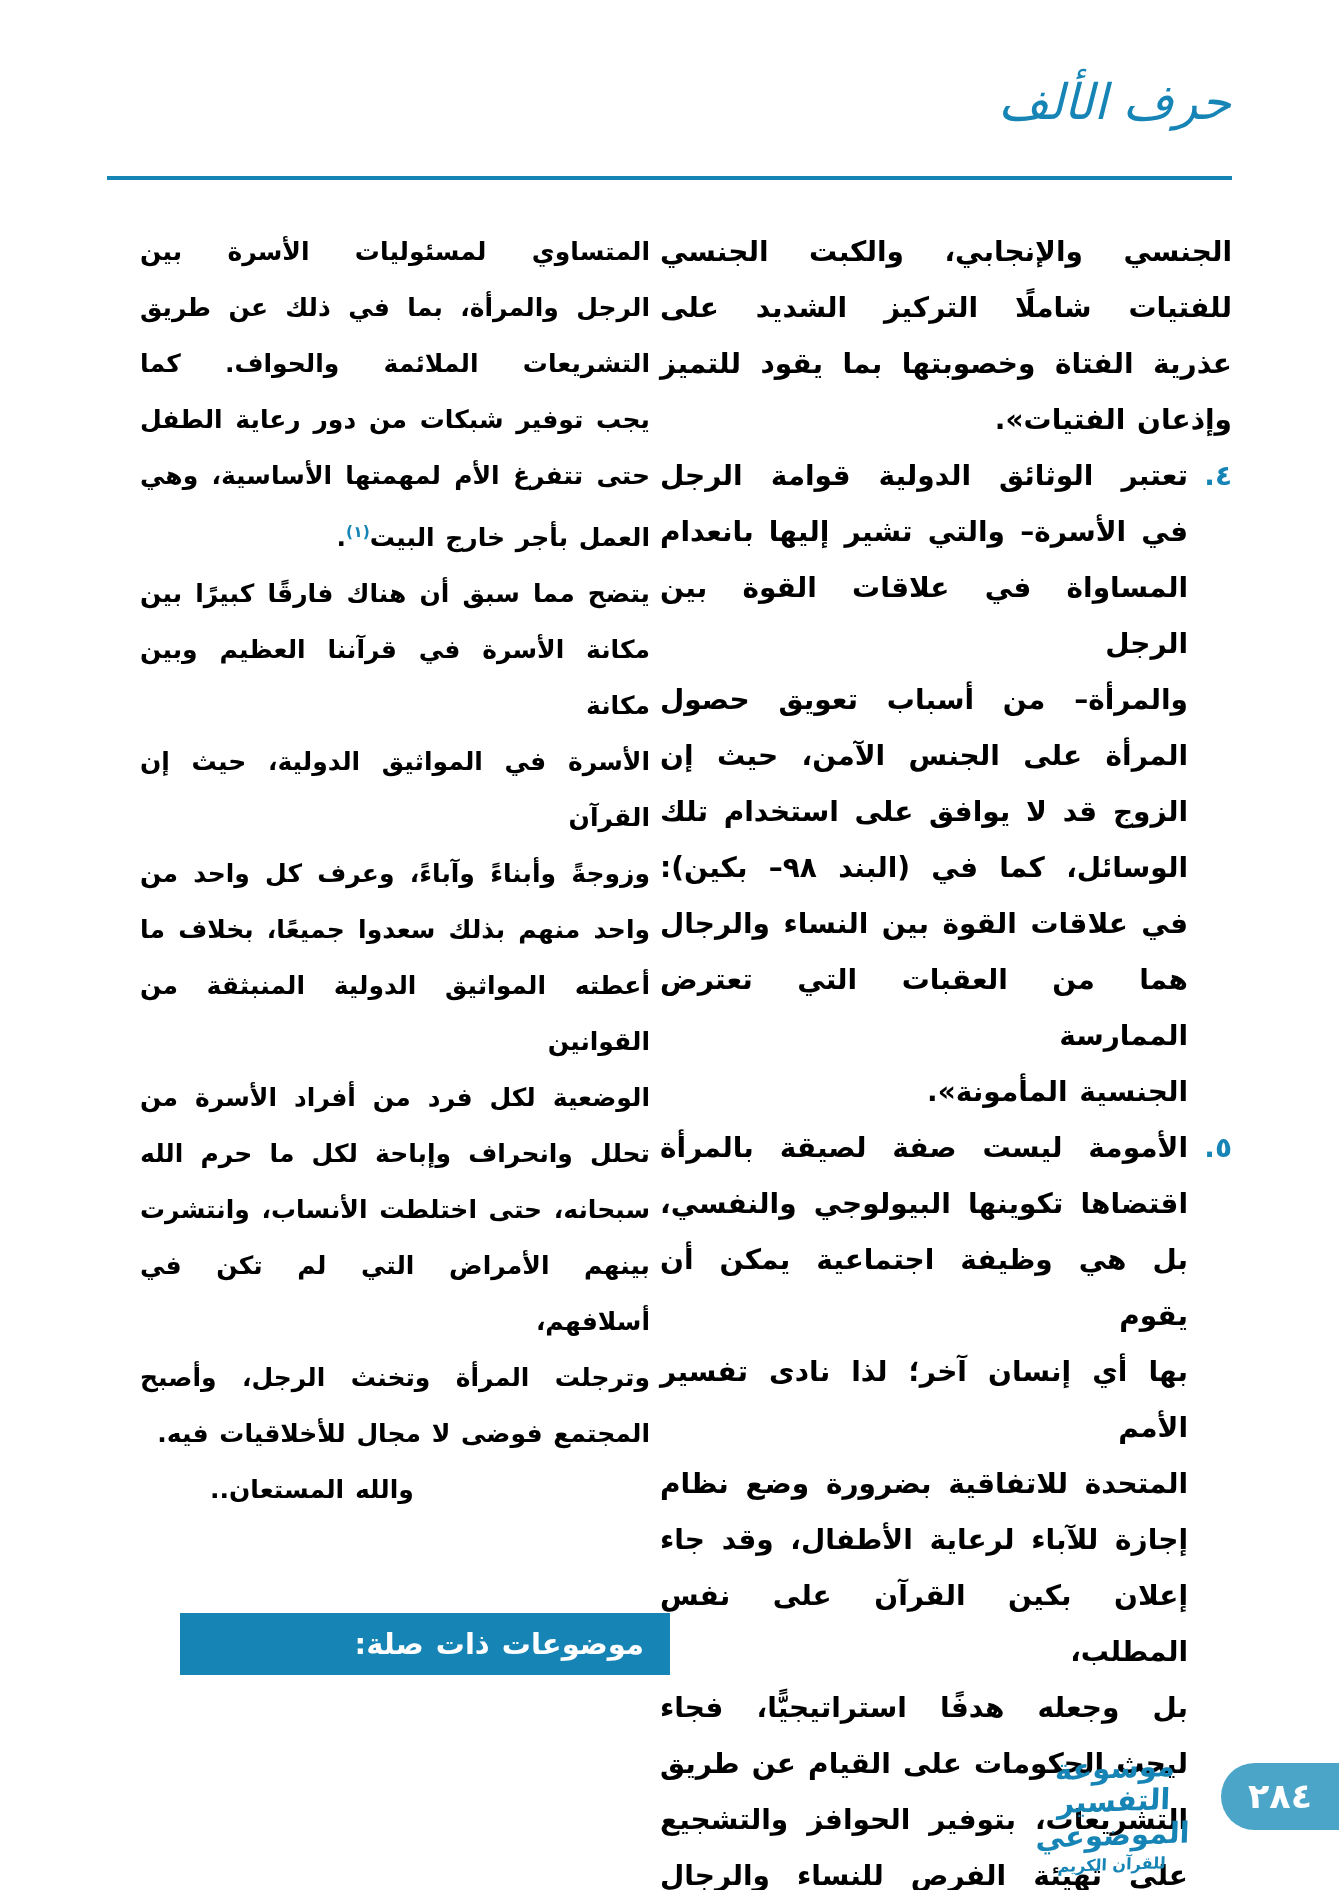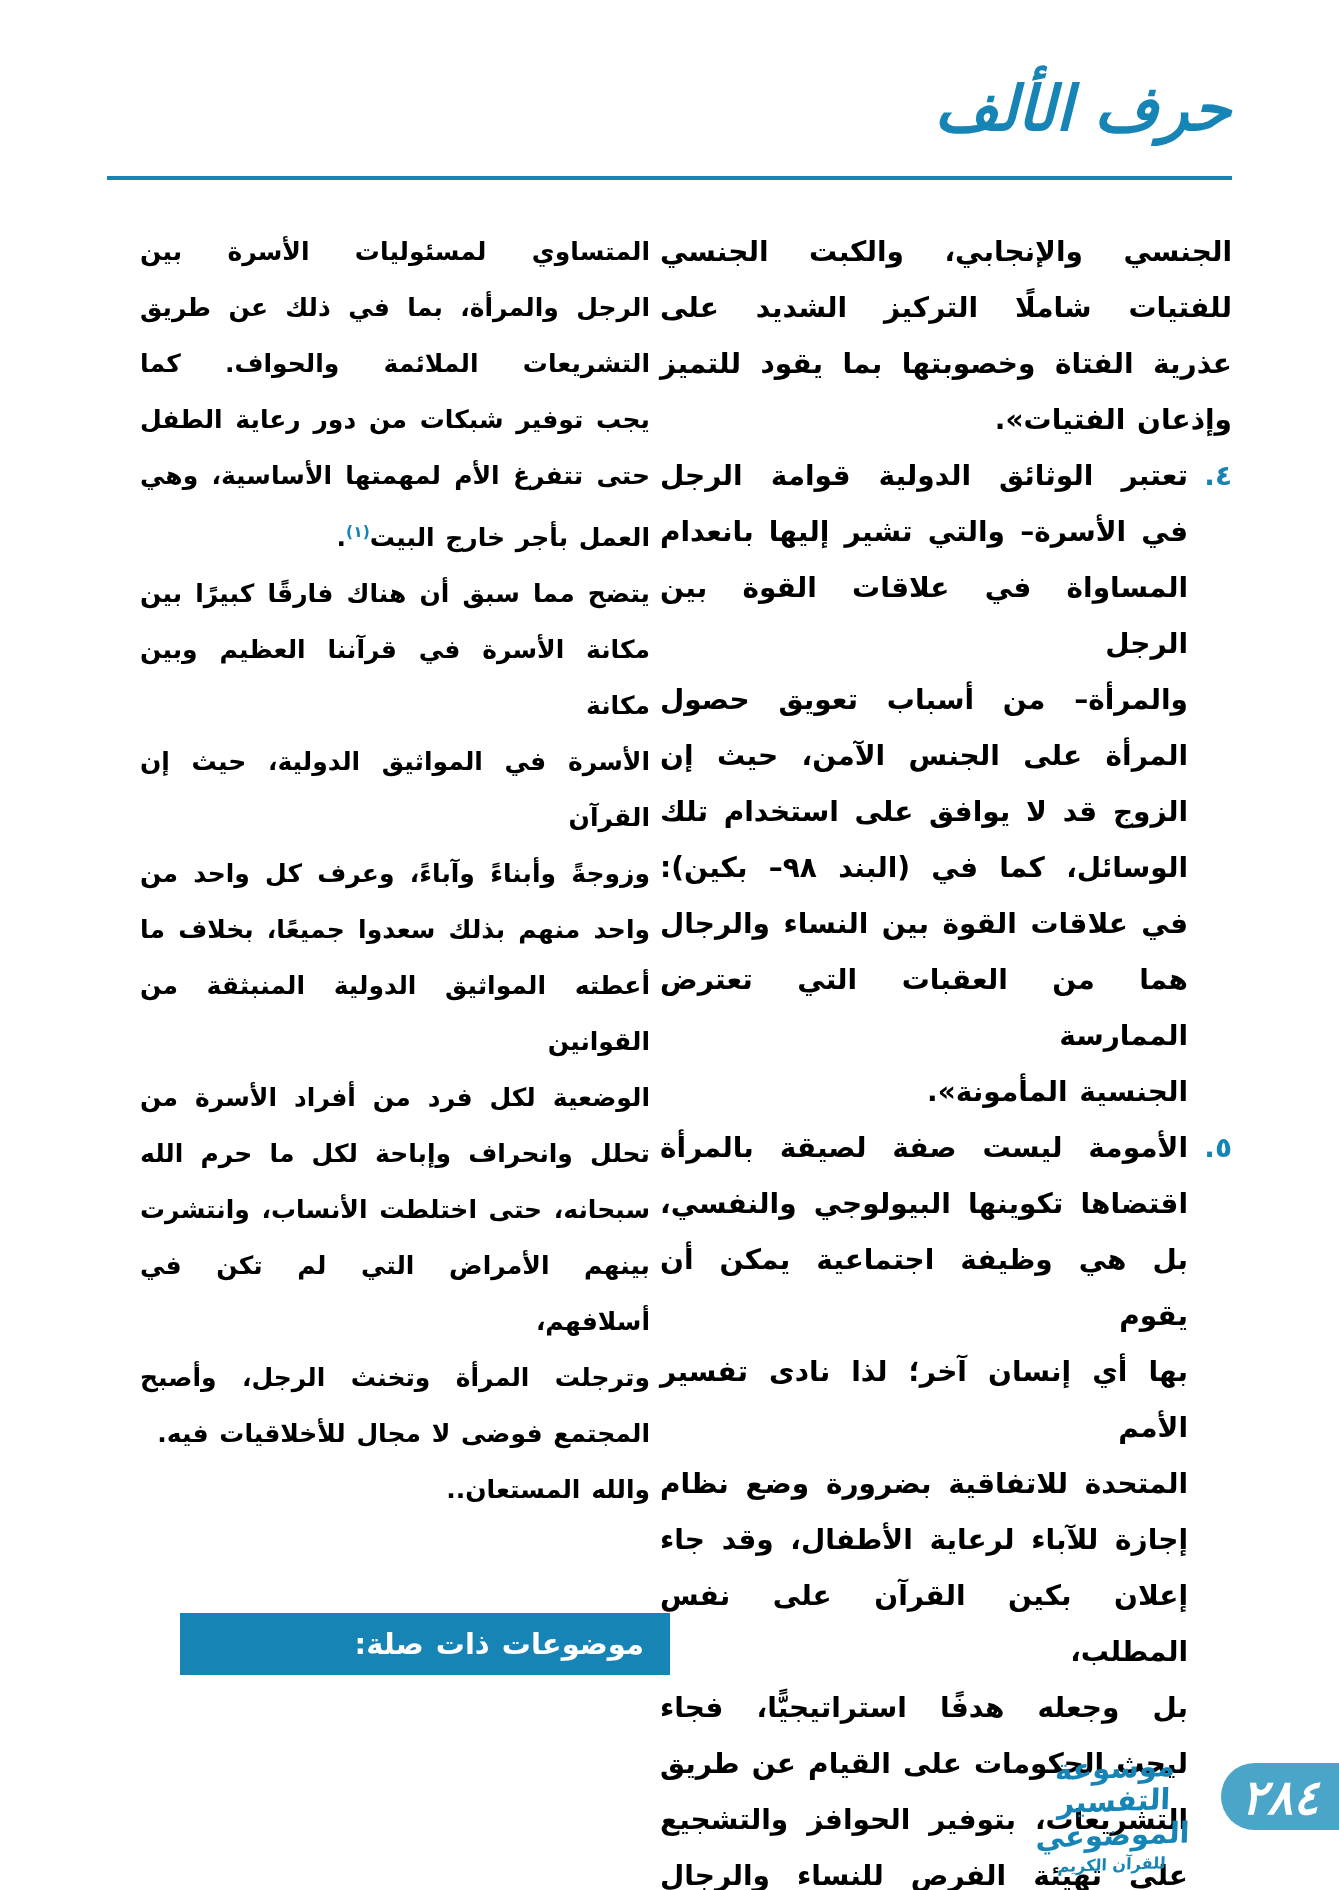--- a/index.html
+++ b/index.html
@@ -15,21 +15,21 @@
     width:1339px;height:1890px;
     margin:0 auto;
     background:#ffffff;
     overflow:hidden;
     color:#000;
   }
   
   .header-title{
     position:absolute;top:78px;right:108px;
     color:var(--teal);
-    font-size:62px;font-weight:bold;font-style:italic;
+    font-size:49px;font-weight:normal;font-style:italic;
     letter-spacing:-2px;
     line-height:1;
   }
   .header-rule{
     position:absolute;top:176px;left:107px;right:107px;
     height:4px;background:var(--teal);
   }
   
   .columns{
     position:absolute;top:224px;right:107px;left:140px;
@@ -53,21 +53,21 @@
     line-height:56px;font-weight:bold;
   }
   .fref{
     color:var(--teal);
     font-size:0.62em;
     vertical-align:super;
     font-weight:bold;
   }
   .closing{
     line-height:56px;
-    text-align:right;
+    text-align:left;
     padding-left:70px;
     font-weight:bold;
   }
   
   .related{margin-top:95px;margin-right:-20px;margin-left:40px;}
   .related-header{
     background:var(--teal);
     color:#fff;
     height:62px;line-height:62px;
     padding-right:26px;
@@ -82,23 +82,22 @@
   .logo-line1{font-size:29px;font-weight:bold;line-height:1.15;}
   .logo-line2{font-size:16px;font-weight:bold;margin-top:3px;}
   .page-badge{
     position:absolute;top:1763px;right:0;
     width:118px;height:67px;
     background:var(--badge);
     border-radius:34px 0 0 34px;
     display:flex;align-items:center;justify-content:center;
   }
   .page-badge span{
-    color:#fff;font-size:48px;font-weight:bold;
+    color:#fff;font-size:35px;font-weight:bold;
     line-height:1;
-    font-style:italic;
   }
 </style>
 </head>
 <body>
 
 <div class="page">
 
   <div class="header-title">حرف الألف</div>
 
   <div class="header-rule"></div>

